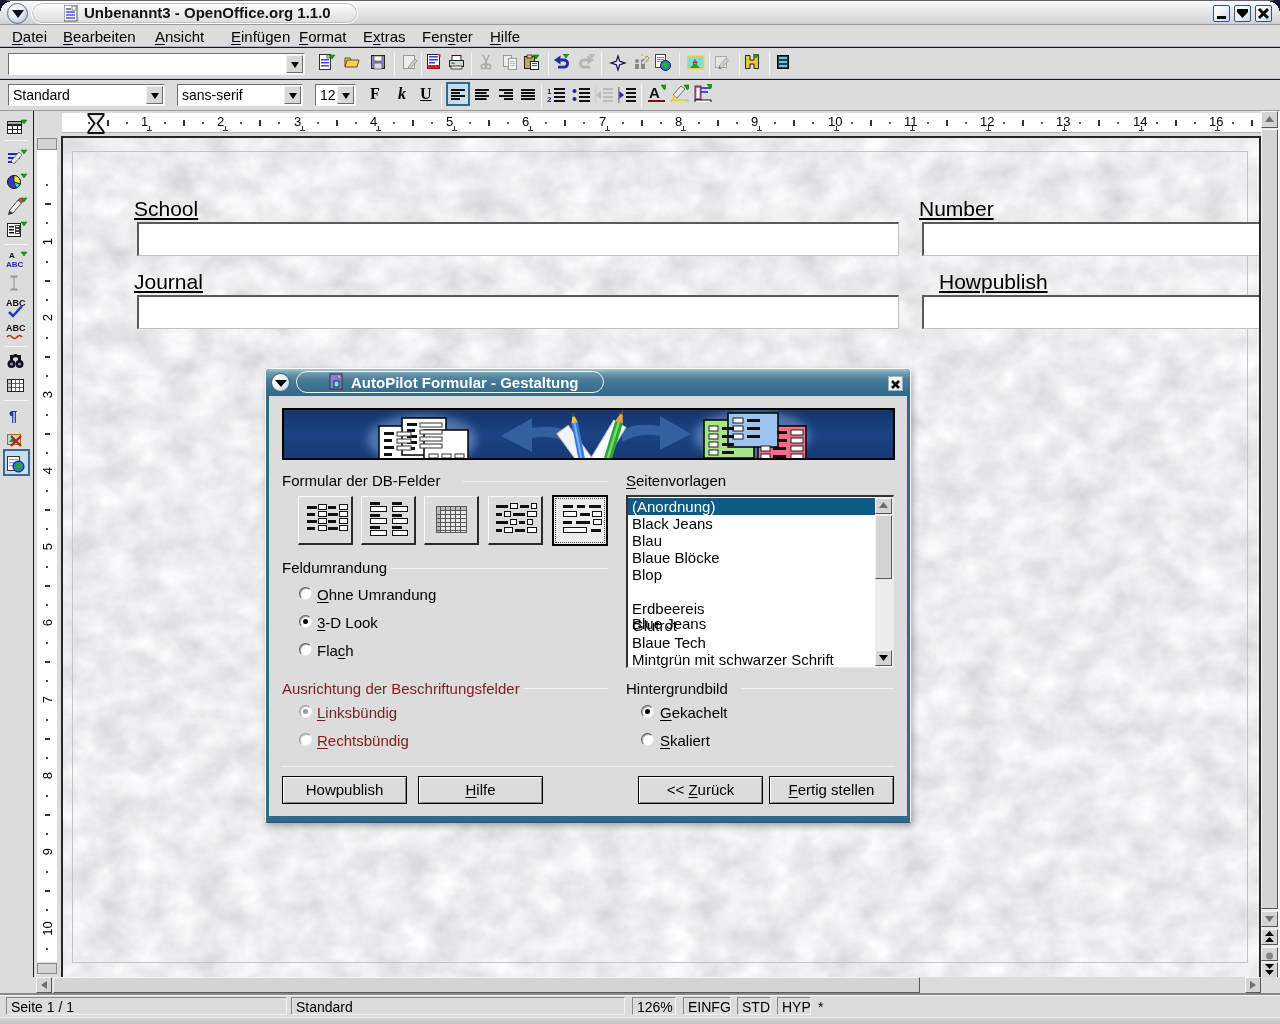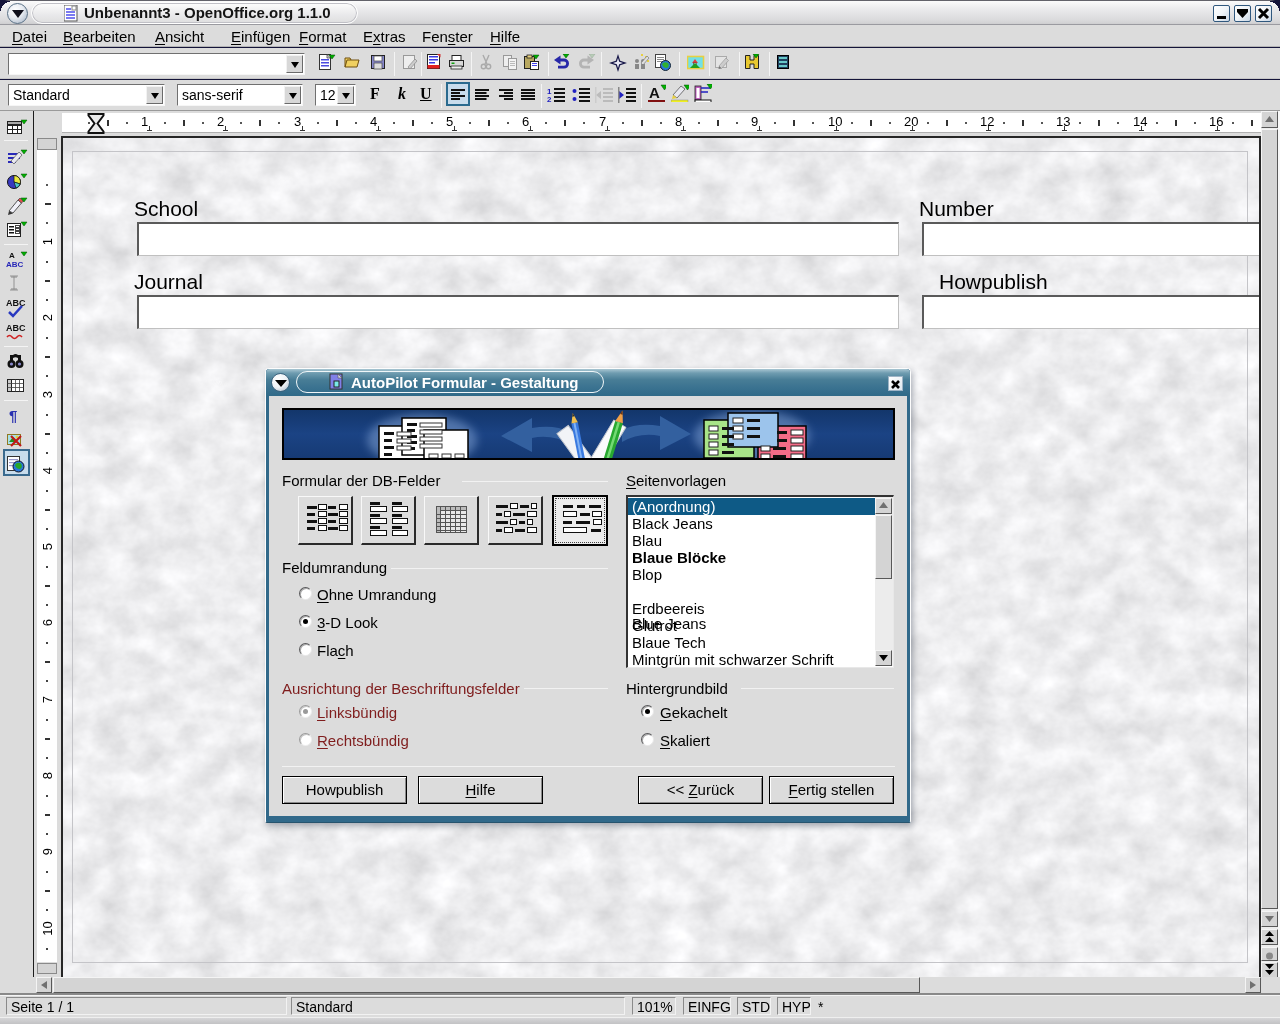--- a/index.html
+++ b/index.html
@@ -49,21 +49,21 @@
 #hruler { position:absolute; left:27px; top:2px; width:1199px; height:20px; background:#ffffff; border-bottom:1px solid #b0b0b0; }
 .rnum { position:absolute; top:2px; font-size:13px; color:#000; }
 #vruler { left:37px; top:137px; width:20px; height:840px; }
 #vruler .pagebox { position:absolute; left:0; top:1px; width:20px; height:12px; background:#d4d4d4; border:1px solid #8a8a8a; }
 #vruler .strip { position:absolute; left:0; top:13px; width:20px; height:812px; background:#ffffff; }
 #vruler .pagebox2 { position:absolute; left:0; top:826px; width:20px; height:11px; background:#d4d4d4; border:1px solid #8a8a8a; }
 .vnum { position:absolute; font-size:13px; color:#000; transform:rotate(-90deg); transform-origin:center; }
 
 #canvas { left:61px; top:136px; width:1200px; height:841px; border:2px solid #262626; border-bottom:none; background:#ededf0; overflow:hidden; }
 #pagebound { position:absolute; left:9px; top:13px; width:1176px; height:812px; border:1px solid #c4c4c8; }
-.flabel { position:absolute; font-size:21px; color:#000; line-height:21px; }
+.flabel { position:absolute; font-size:21px; color:#000; line-height:21px;text-decoration:underline; }
 .ffield { position:absolute; height:34px; background:#fff;
   border-top:2px solid #5a5a5a; border-left:2px solid #5a5a5a; border-bottom:1px solid #c0c0c0; border-right:1px solid #c0c0c0; }
 
 
 #vscroll { left:1261px; top:111px; width:17px; height:866px; background:#ececec; }
 #vedge { left:1278px; top:111px; width:2px; height:866px; background:#f8f8f8; }
 #hscrollrow { left:0; top:977px; width:1280px; height:17px; background:#dcdcdc; border-bottom:1px solid #888; }
 .sbtn { position:absolute; background:#d4d4d4; border:1px solid; border-color:#f4f4f4 #585858 #585858 #f4f4f4; }
 .sthumb { position:absolute; background:#d4d4d4; border:1px solid; border-color:#f4f4f4 #585858 #585858 #f4f4f4; }
 
@@ -536,21 +536,21 @@
       <div style="position:absolute;left:543px;top:17px;width:5px;height:1px;background:#333;"></div>
       <div class="rnum" style="left:613px;top:1px;">8</div>
       <div style="position:absolute;left:621px;top:13px;width:1px;height:5px;background:#333;"></div>
       <div style="position:absolute;left:619px;top:17px;width:5px;height:1px;background:#333;"></div>
       <div class="rnum" style="left:689px;top:1px;">9</div>
       <div style="position:absolute;left:697px;top:13px;width:1px;height:5px;background:#333;"></div>
       <div style="position:absolute;left:695px;top:17px;width:5px;height:1px;background:#333;"></div>
       <div class="rnum" style="left:766px;top:1px;">10</div>
       <div style="position:absolute;left:774px;top:13px;width:1px;height:5px;background:#333;"></div>
       <div style="position:absolute;left:772px;top:17px;width:5px;height:1px;background:#333;"></div>
-      <div class="rnum" style="left:842px;top:1px;">20</div>
+      <div class="rnum" style="left:842px;top:1px;">11</div>
       <div style="position:absolute;left:850px;top:13px;width:1px;height:5px;background:#333;"></div>
       <div style="position:absolute;left:848px;top:17px;width:5px;height:1px;background:#333;"></div>
       <div class="rnum" style="left:918px;top:1px;">12</div>
       <div style="position:absolute;left:926px;top:13px;width:1px;height:5px;background:#333;"></div>
       <div style="position:absolute;left:924px;top:17px;width:5px;height:1px;background:#333;"></div>
       <div class="rnum" style="left:994px;top:1px;">13</div>
       <div style="position:absolute;left:1002px;top:13px;width:1px;height:5px;background:#333;"></div>
       <div style="position:absolute;left:1000px;top:17px;width:5px;height:1px;background:#333;"></div>
       <div class="rnum" style="left:1071px;top:1px;">14</div>
       <div style="position:absolute;left:1079px;top:13px;width:1px;height:5px;background:#333;"></div>
@@ -706,21 +706,21 @@
   <div class="sbtn" style="left:1245px;top:0px;width:16px;height:16px;"><svg width="14" height="14">
         <path d="M10 7 L4 3 L4 11 Z" fill="#707070"></path>
       </svg></div>
 </div>
 
 <div class="abs" id="statusbar">
   <div style="position:absolute;left:0;top:0;width:100%;height:1px;background:#8a8a8a;"></div>
   <div style="position:absolute;left:0;top:1px;width:100%;height:1px;background:#f4f4f4;"></div>
   <div class="scell" style="left:6px;width:281px;">Seite 1 / 1</div>
   <div class="scell" style="left:291px;width:334px;">Standard</div>
-  <div class="scell" style="left:632px;width:44px;">101%</div>
+  <div class="scell" style="left:632px;width:44px;">126%</div>
   <div class="scell" style="left:683px;width:48px;">EINFG</div>
   <div class="scell" style="left:737px;width:34px;">STD</div>
   <div class="scell" style="left:777px;width:34px;">HYP</div>
   <div class="scell" style="left:813px;width:12px;border-color:transparent;">*</div>
 </div>
 <div class="abs" id="winbottom"></div>
 
 <div class="abs" id="dialog">
   <div id="dlgtitlebar"></div>
   <div class="abs" id="dlgcirc"></div>
@@ -962,21 +962,21 @@
     <div class="radio dis sel" style="left:30px;top:309px;"></div>
     <div class="rlabel dis" style="left:48px;top:308px;"><u>L</u>inksbündig</div>
     <div class="radio dis" style="left:30px;top:337px;"></div>
     <div class="rlabel dis" style="left:48px;top:336px;"><u>R</u>echtsbündig</div>
 
     <div class="grplabel" style="left:357px;top:76px;"><u>S</u>eitenvorlagen</div>
     <div id="listbox">
       <div class="item sel" style="top:1px;">(Anordnung)</div>
       <div class="item" style="top:18px;">Black Jeans</div>
       <div class="item" style="top:35px;">Blau</div>
-      <div class="item" style="top:52px;font-weight:bold;">Blaue Blöcke</div>
+      <div class="item" style="top:52px;">Blaue Blöcke</div>
       <div class="item" style="top:69px;">Blop</div>
       <div class="item" style="top:102px;margin-top:16px;">Blue Jeans</div>
       <div class="item" style="top:103px;">Erdbeereis</div>
       <div class="item" style="top:120px;">Glutrot</div>
       <div class="item" style="top:137px;">Blaue Tech</div>
       <div class="item" style="top:154px;">Mintgrün mit schwarzer Schrift</div>
       <div id="lbscroll">
         <div class="sbtn" style="left:0;top:1px;width:17px;height:16px;"><svg width="15" height="14">
               <path d="M7.5 3 L12 9 L3 9 Z" fill="#707070"></path>
             </svg></div>

